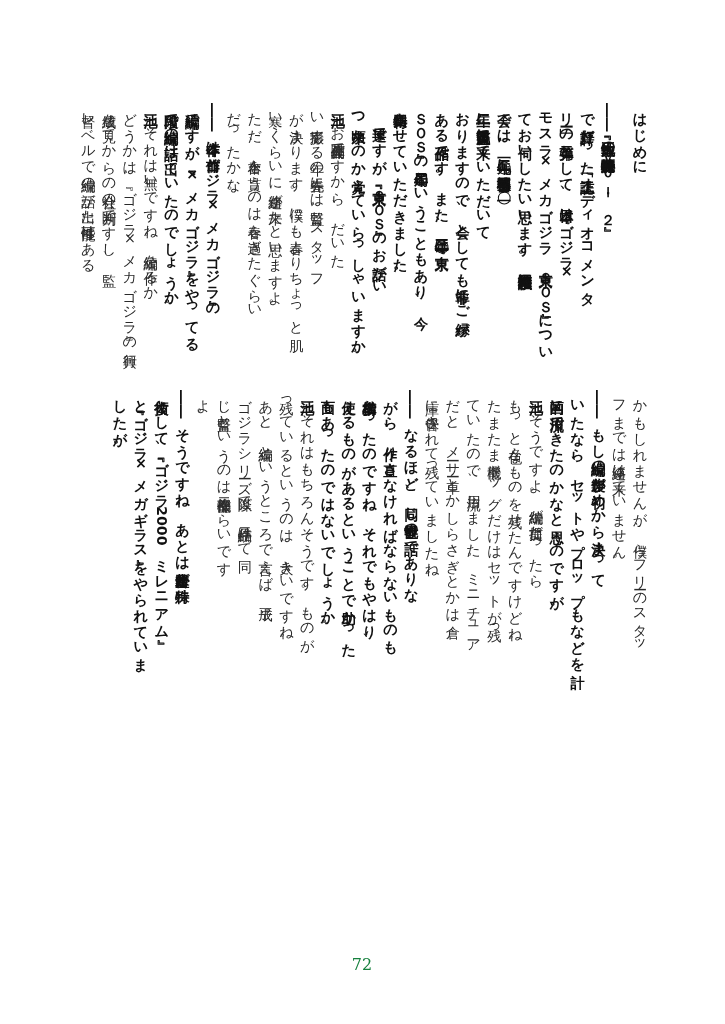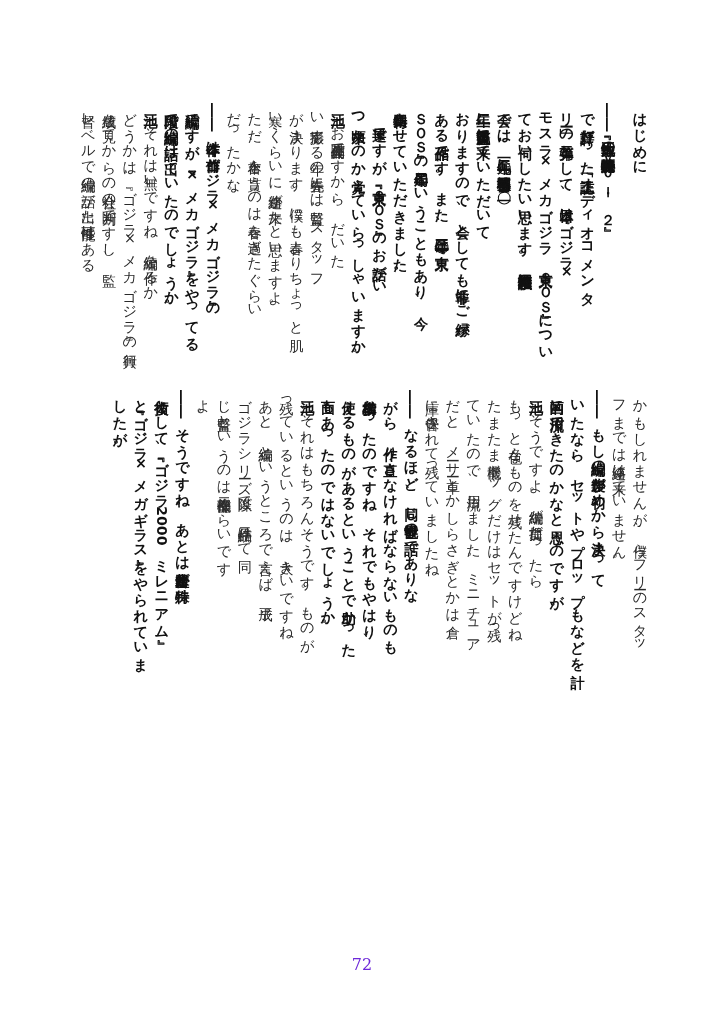--- a/index.html
+++ b/index.html
@@ -26,21 +26,21 @@
       font-family: "DejaVu Sans", sans-serif; font-weight: bold; color: #111;
       margin-inline-end: 1em;
     }
     .heading {
       font-family: "DejaVu Sans", sans-serif; font-weight: bold; color: #111;
       margin-left: 11px;
     }
     .page-number {
       position: absolute; left: 346px; top: 955px; width: 32px;
       text-align: center;
-      font-family: "DejaVu Serif", serif; font-size: 16px; color: #6d28d9;
+      font-family: "DejaVu Serif", serif; font-size: 16px; color: #15803d;
     }
   </style>
 </head>
 <body>
 
 <div class="block top-block">
   <div class="line heading">はじめに</div>
 
   <div>
     <div class="line q">――『三池敏夫の特撮秘聞録ｖｏｌ．２』</div>

